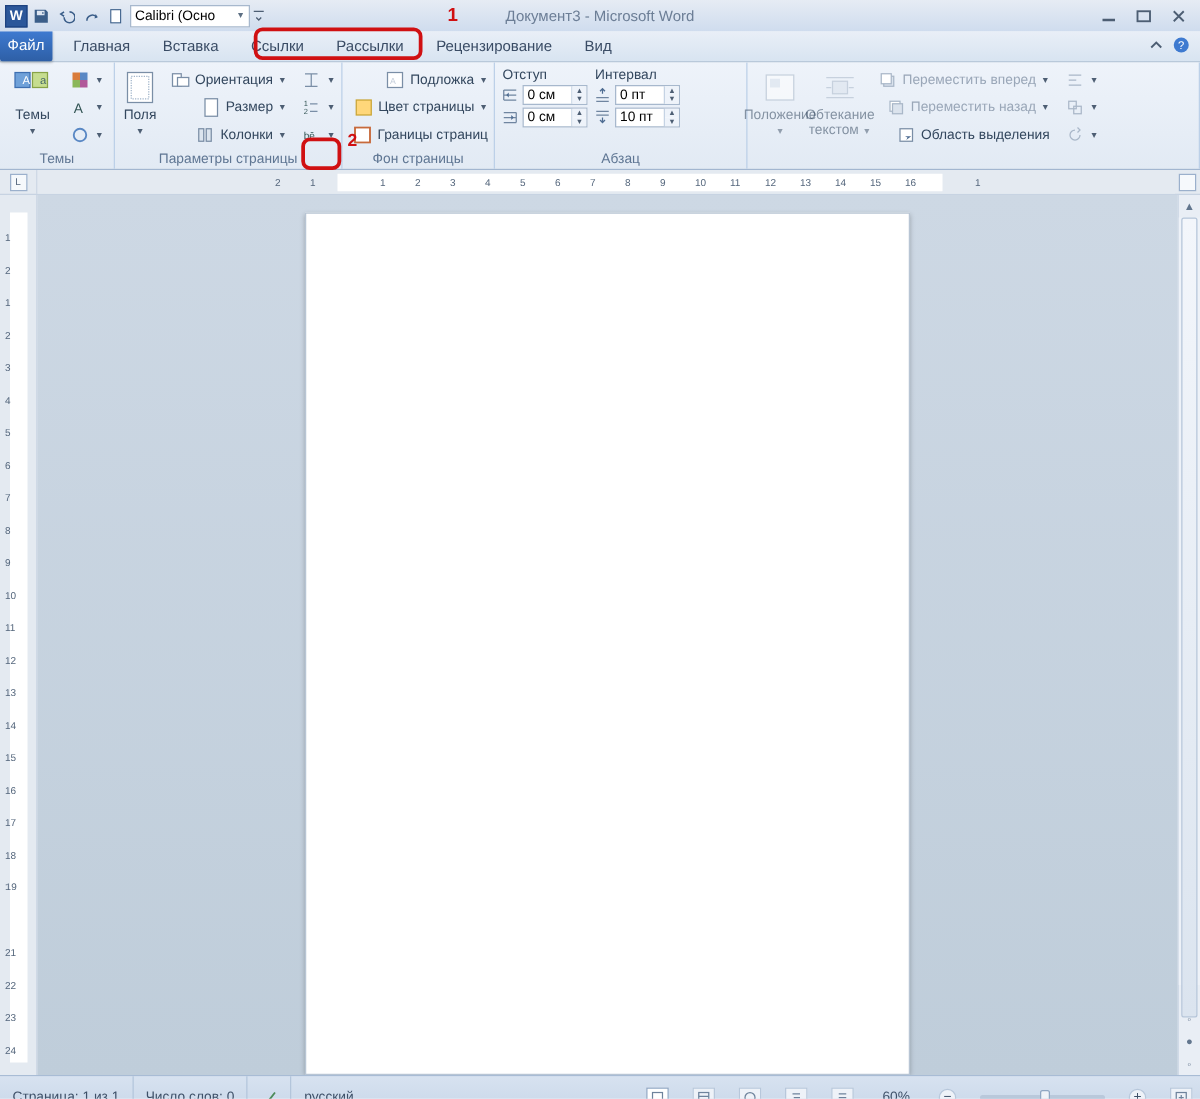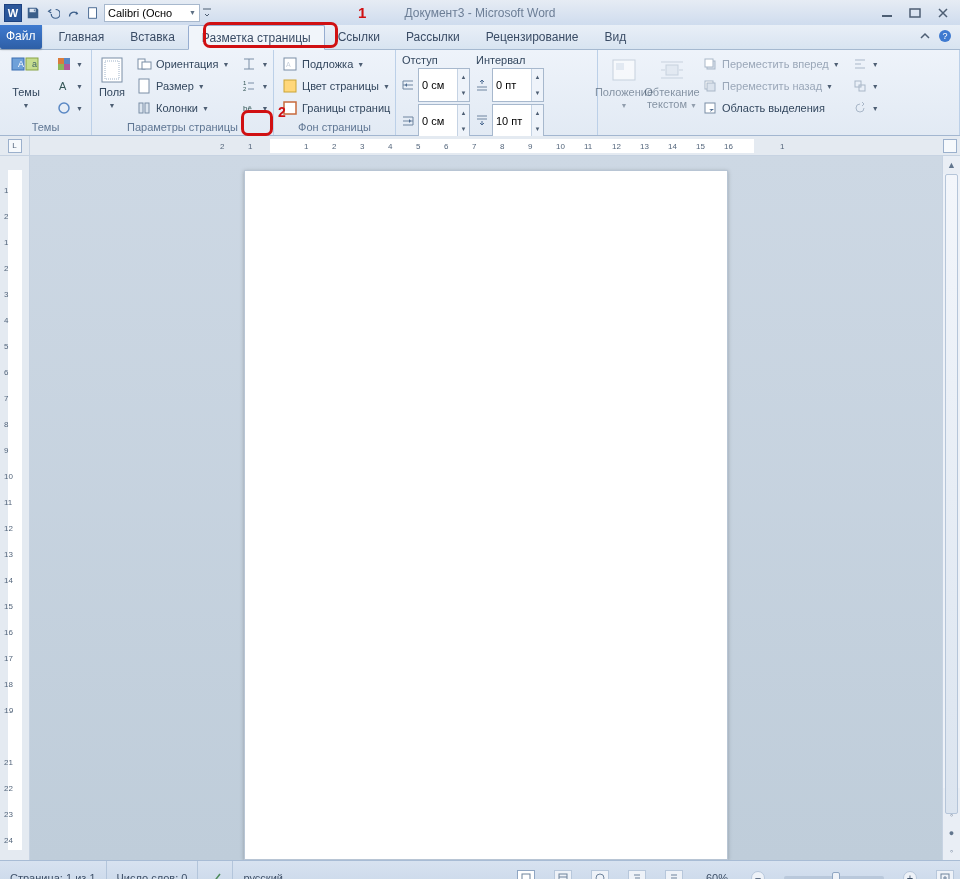--- a/index.html
+++ b/index.html
@@ -32,29 +32,29 @@
   .group { border-right:1px solid #bcd0e8; display:flex; flex-direction:column; padding:2px 4px 0 4px; position:relative; }
   .group-body { flex:1; display:flex; gap:4px; }
   .group-label { text-align:center; font-size:11px; color:#5f7693; padding:1px 0 2px; position:relative; }
 
   .big-btn { width:44px; display:flex; flex-direction:column; align-items:center; justify-content:flex-start; padding-top:4px; cursor:pointer; }
   .big-btn .ico { width:32px; height:28px; display:flex; align-items:center; justify-content:center; }
   .big-btn .lbl { font-size:11px; color:#33475e; text-align:center; line-height:12px; margin-top:2px; }
   .dd-arrow { font-size:7px; color:#4d5e73; }
 
   .stack { display:flex; flex-direction:column; gap:2px; padding-top:2px; }
-  .small-btn { display:flex; align-items:center; gap:4px; height:20px; padding:0 4px; cursor:pointer; color:#33475e; white-space:nowrap; }
+  .small-btn { display:flex; align-items:center; gap:4px; height:20px; padding:0 4px; cursor:pointer; color:#33475e; white-space:nowrap;justify-content:flex-end; }
   .small-btn .ico { width:16px; height:16px; display:flex; align-items:center; justify-content:center; }
   .small-btn.disabled { color:#9aa7b8; }
 
   .indent-group { display:flex; flex-direction:column; padding-top:2px; gap:2px; }
   .indent-header { font-size:11px; color:#33475e; padding-left:2px; }
   .spinrow { display:flex; align-items:center; gap:2px; }
   .spinrow .ico { width:16px; height:16px; display:flex; justify-content:center; align-items:center; }
-  .spinbox { display:flex; border:1px solid #a7b8cd; background:#fff; height:34px; }
+  .spinbox { display:flex; border:1px solid #a7b8cd; background:#fff; height:16px; }
   .spinbox .val { width:38px; padding:0 3px; font-size:11px; display:flex; align-items:center; }
   .spinbox .arrows { width:12px; border-left:1px solid #c5d3e4; display:flex; flex-direction:column; }
   .spinbox .arrows div { flex:1; display:flex; align-items:center; justify-content:center; font-size:6px; color:#4d5e73; background:#eef3fa; cursor:pointer; }
 
   
   .annot1 { position:absolute; left:203px; top:22px; width:135px; height:26px; border:3px solid #d01012; border-radius:7px; pointer-events:none; }
   .annot1-num { position:absolute; left:358px; top:4px; color:#d01012; font-weight:bold; font-size:15px; }
   .annot2 { position:absolute; left:241px; top:110px; width:32px; height:26px; border:3px solid #d01012; border-radius:7px; pointer-events:none; }
   .annot2-num { position:absolute; left:278px; top:104px; color:#d01012; font-weight:bold; font-size:14px; }
 
@@ -147,21 +147,20 @@
           <path d="M3 2l8 8M11 2l-8 8" stroke="currentColor" stroke-width="1.5"></path>
         </svg>
       </div>
   </div>
 </div>
 
 <div class="tabs">
   <div class="file-tab">Файл</div>
   <div class="tab">Главная</div>
   <div class="tab">Вставка</div>
-  <div class="tab active">Разметка страницы</div>
   <div class="tab">Ссылки</div>
   <div class="tab">Рассылки</div>
   <div class="tab">Рецензирование</div>
   <div class="tab">Вид</div>
   <div class="tabs-right">
     <div><svg viewBox="0 0 14 14">
           <path d="M3 9l4-4 4 4" fill="none" stroke="#4d5e73" stroke-width="1.5"></path>
         </svg></div>
     <div><svg viewBox="0 0 14 14">
           <circle cx="7" cy="7" r="6" fill="#3e7ad0"></circle>

